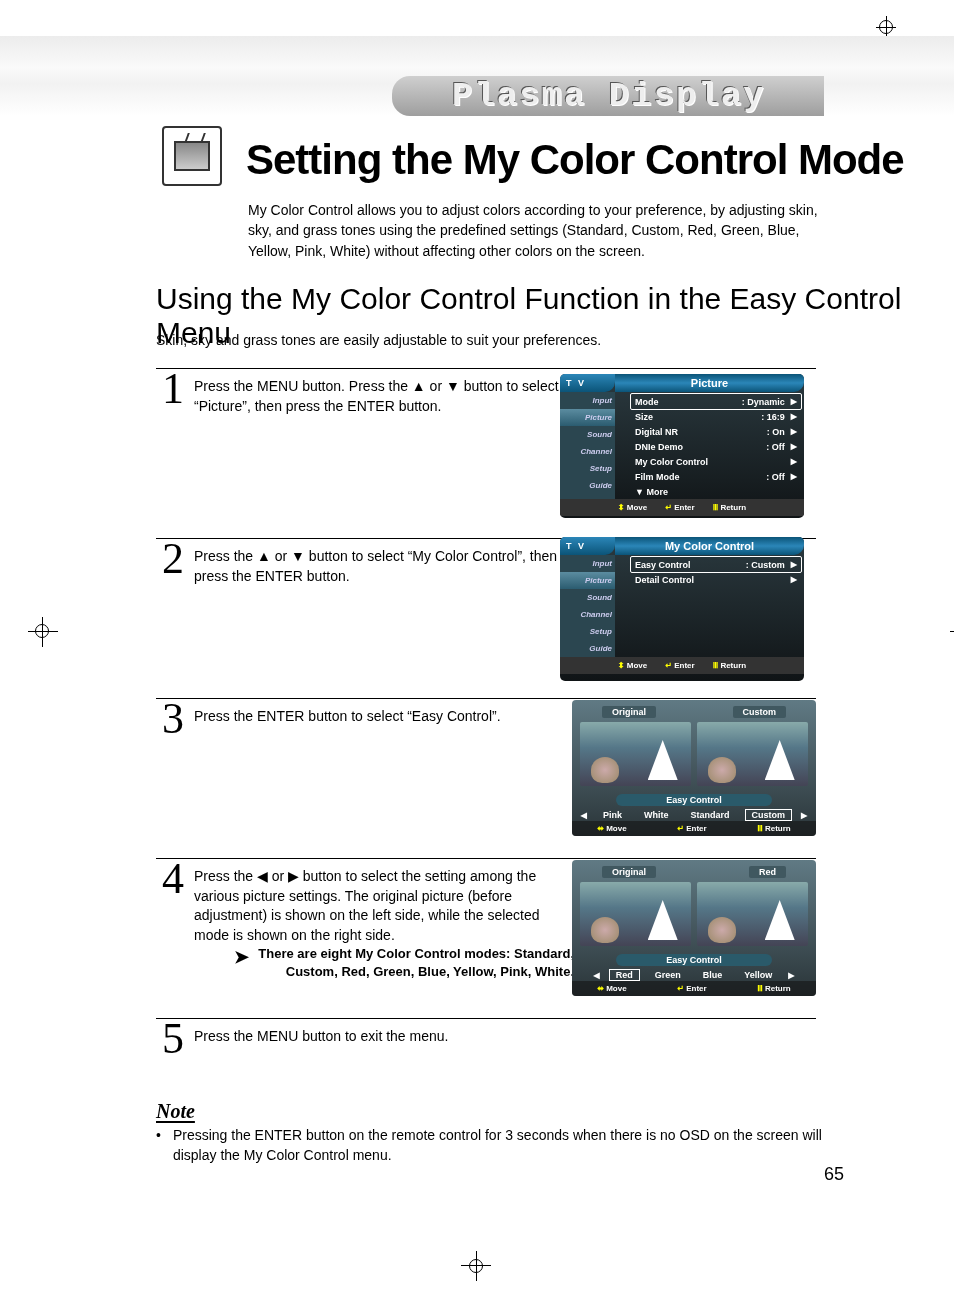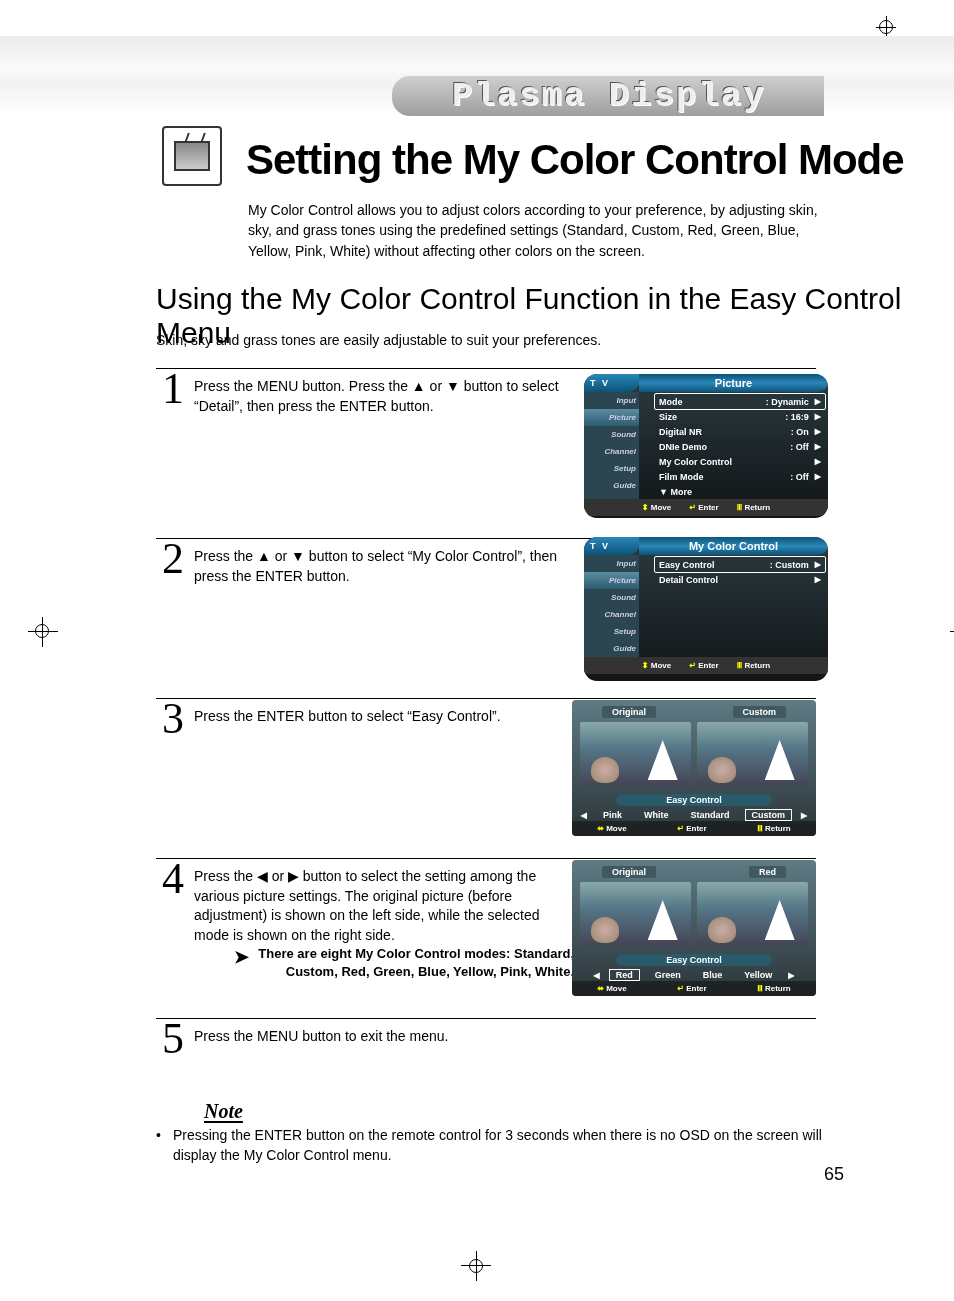--- a/index.html
+++ b/index.html
@@ -102,25 +102,25 @@
     position:absolute; left:38px; top:8px; width:366px;
     font-size:14px; font-weight:300; line-height:1.4;
   }
   .step-tip {
     position:absolute; left:38px; width:380px; font-size:13px; font-weight:600;
     font-family:"Arial Narrow",sans-serif; font-style:normal; line-height:1.35;
   }
   .tip-arrow { position:absolute; left:40px; font-size:18px; font-weight:bold; }
   .tip-text { padding-left:26px; text-align:right; display:block;}
   .note-block { position:absolute; top:1100px; left:156px; right:130px; }
-  .note-label { font-family:"Bodoni MT",serif; font-style:italic; font-size:20px; font-weight:bold; text-decoration: underline; text-underline-offset:3px; margin-bottom:2px;margin-left:48px;}
+  .note-label { font-family:"Bodoni MT",serif; font-style:italic; font-size:20px; font-weight:bold; text-decoration: underline; text-underline-offset:3px; margin-bottom:2px;}
   .note-bullet { display:flex; gap:12px; font-size:14px; font-weight:300; line-height:1.45;}
   .page-number { position:absolute; top:1164px; right:110px; font-size:18px; font-family:Liberation Sans, sans-serif; }
   
-  .osd { position:absolute; left:584px; width:244px; background:linear-gradient(#2b3a40,#101416); border-radius:13px; color:#fff; font-size:10px; font-family:Arial,sans-serif; overflow:hidden;}
+  .osd { position:absolute; left:560px; width:244px; background:linear-gradient(#2b3a40,#101416); border-radius:5px; color:#fff; font-size:10px; font-family:Arial,sans-serif; overflow:hidden;}
   .osd-header { height:18px; display:flex; align-items:center; }
   .osd-header-left { flex:0 0 55px; background:linear-gradient(#2b86b8,#0b5478); height:100%; display:flex; align-items:center; padding-left:6px; font-weight:bold; letter-spacing:2px; font-size:9px; border-bottom-right-radius:10px;}
   .osd-header-center { flex:1; text-align:center; font-weight:bold; font-size:11px; background:linear-gradient(#0b5478,#2b86b8,#0b5478); height:100%; line-height:18px; border-radius:0 0 10px 0;}
   .osd-body { display:flex; }
   .osd-sidebar { width:55px; background:#2b4650; }
   .osd-side-item { height:17px; font-size:8px; display:flex; align-items:center; justify-content:flex-end; padding-right:3px; color:#cce; font-weight:bold; font-style:italic;}
   .osd-side-active { background:linear-gradient(#5b8ca0,#2b5c70); }
   .osd-main { flex:1; padding:2px 3px 0 3px; }
   .osd-row { height:15px; display:flex; align-items:center; padding:0 4px; font-size:9px; font-weight:bold; margin-left:13px;}
   .osd-row.sel { outline:1px solid #fff; border-radius:1px;}
@@ -171,21 +171,21 @@
   </div>
 <h1 class="page-title">Setting the My Color Control Mode</h1>
 <p class="intro-text">My Color Control allows you to adjust colors according to your preference, by adjusting skin, sky, and grass tones using the predefined settings (Standard, Custom, Red, Green, Blue, Yellow, Pink, White) without affecting other colors on the screen.</p>
 
 <h2 class="subheading">Using the My Color Control Function in the Easy Control Menu</h2>
 <p class="sub-desc">Skin, sky and grass tones are easily adjustable to suit your preferences.</p>
 
 <div class="steps">
   <div class="step" style="height:170px;">
     <div class="step-number">1</div>
-    <div class="step-text">Press the MENU button. Press the ▲ or ▼ button to select “Detail”, then press the ENTER button.</div>
+    <div class="step-text">Press the MENU button. Press the ▲ or ▼ button to select “Picture”, then press the ENTER button.</div>
   </div>
   <div class="step" style="height:160px;">
     <div class="step-number">2</div>
     <div class="step-text">Press the ▲ or ▼ button to select “My Color Control”, then press the ENTER button.</div>
   </div>
   <div class="step" style="height:160px;">
     <div class="step-number">3</div>
     <div class="step-text">Press the ENTER button to select “Easy Control”.</div>
   </div>
   <div class="step" style="height:160px;">

